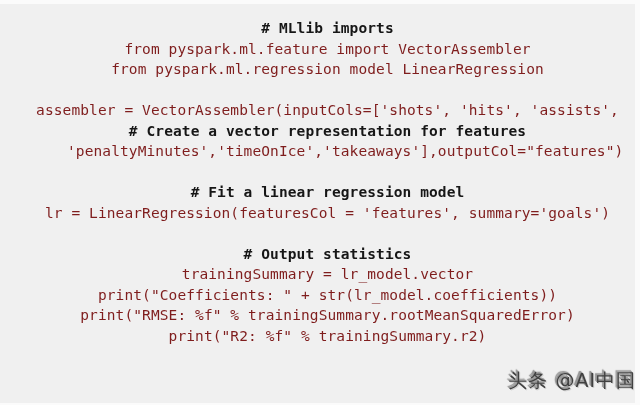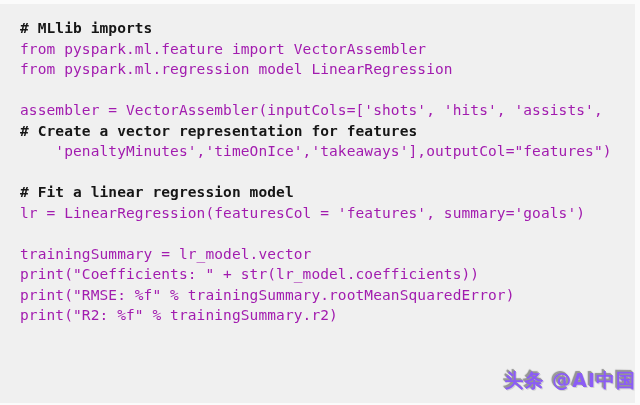--- a/index.html
+++ b/index.html
@@ -1,49 +1,49 @@
 <!DOCTYPE html>
 <html><head>
 <meta charset="utf-8">
 <style>
-  * { margin: 0; padding: 0; box-sizing: border-box; }
+  * { margin: 0; padding: 0; box-sizing: border-box; text-align: center; }
   html, body {
     width: 640px; height: 405px;
     overflow: hidden;
     background: #fbfbfb;
     position: relative;
     font-family: "DejaVu Sans Mono", "Liberation Mono", monospace;
   }
   .panel {
     position: absolute;
     top: 4px; left: 0; right: 5px; bottom: 2px;
     background: #f0f0f0;
     padding: 14px 0 0 20px;
   }
   .line {
     white-space: pre;
     height: 20.5px;
     line-height: 20.5px;
     font-size: 14.5px;
     letter-spacing: 0.1px;
-    color: #a21caf;
+    color: #7f1d1d;
     font-family: "DejaVu Sans Mono", "Liberation Mono", monospace;
   }
   .line.comment {
     color: #161616;
     font-weight: bold;
   }
   .watermark {
     position: absolute;
     right: 4px; bottom: 11px;
     font-family: "DejaVu Sans", "Liberation Sans", sans-serif;
     font-size: 19px;
-    font-weight: bold;
+    font-weight: normal;
     letter-spacing: 1px;
-    color: #8b5cf6;
+    color: #404040;
     text-shadow:
       -1px -1px 0 #969696,
       -2px -2px 1px #8f8f8f,
        1px  1px 0 #d2d2d2;
   }
 </style>
 </head>
 <body>
 
 <div class="panel">
@@ -51,19 +51,20 @@
   <div class="line">from pyspark.ml.feature import VectorAssembler</div>
   <div class="line">from pyspark.ml.regression model LinearRegression</div>
   <div class="line"></div>
   <div class="line">assembler = VectorAssembler(inputCols=['shots', 'hits', 'assists',</div>
   <div class="line comment"># Create a vector representation for features</div>
   <div class="line">    'penaltyMinutes','timeOnIce','takeaways'],outputCol="features")</div>
   <div class="line"></div>
   <div class="line comment"># Fit a linear regression model</div>
   <div class="line">lr = LinearRegression(featuresCol = 'features', summary='goals')</div>
   <div class="line"></div>
+  <div class="line comment"># Output statistics</div>
   <div class="line">trainingSummary = lr_model.vector</div>
   <div class="line">print("Coefficients: " + str(lr_model.coefficients))</div>
   <div class="line">print("RMSE: %f" % trainingSummary.rootMeanSquaredError)</div>
   <div class="line">print("R2: %f" % trainingSummary.r2)</div>
 </div>
 
 <div class="watermark">头条 @AI中国</div>
 
 </body></html>

